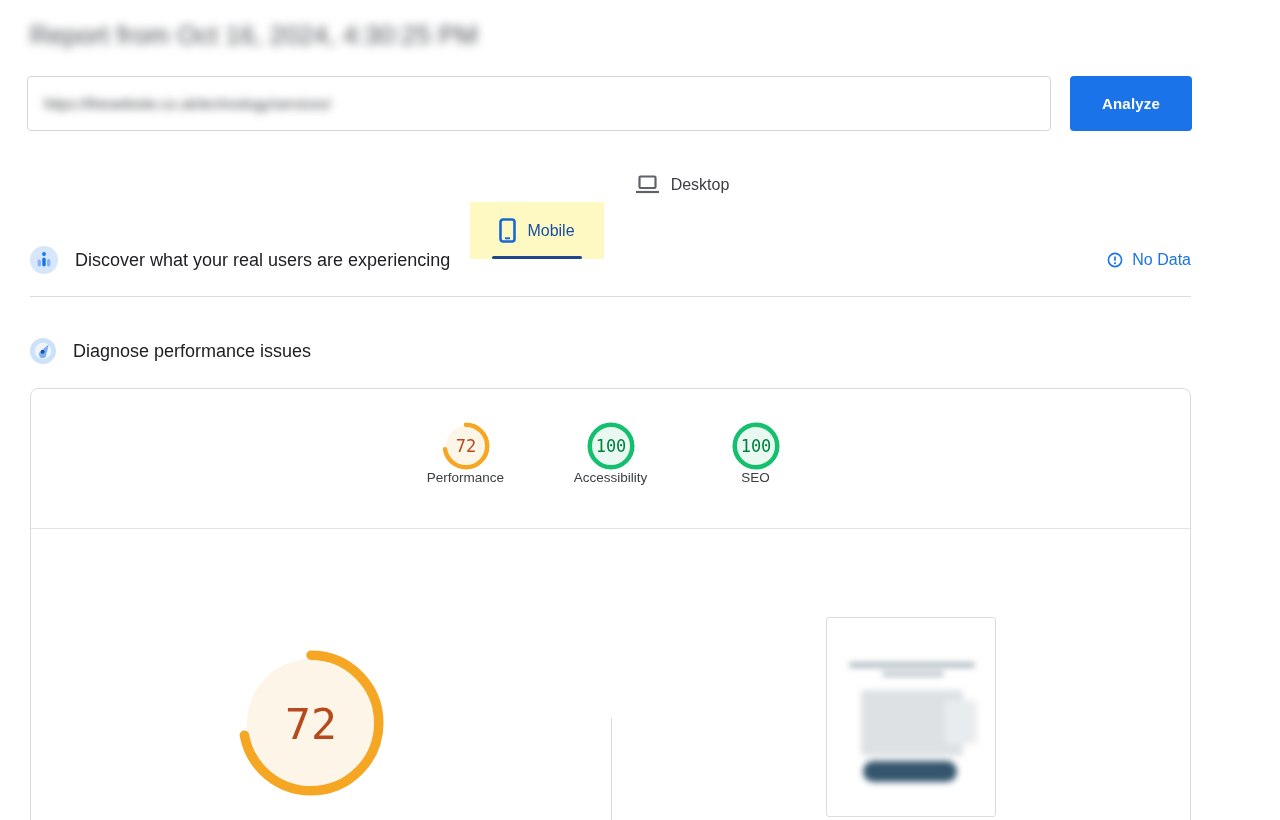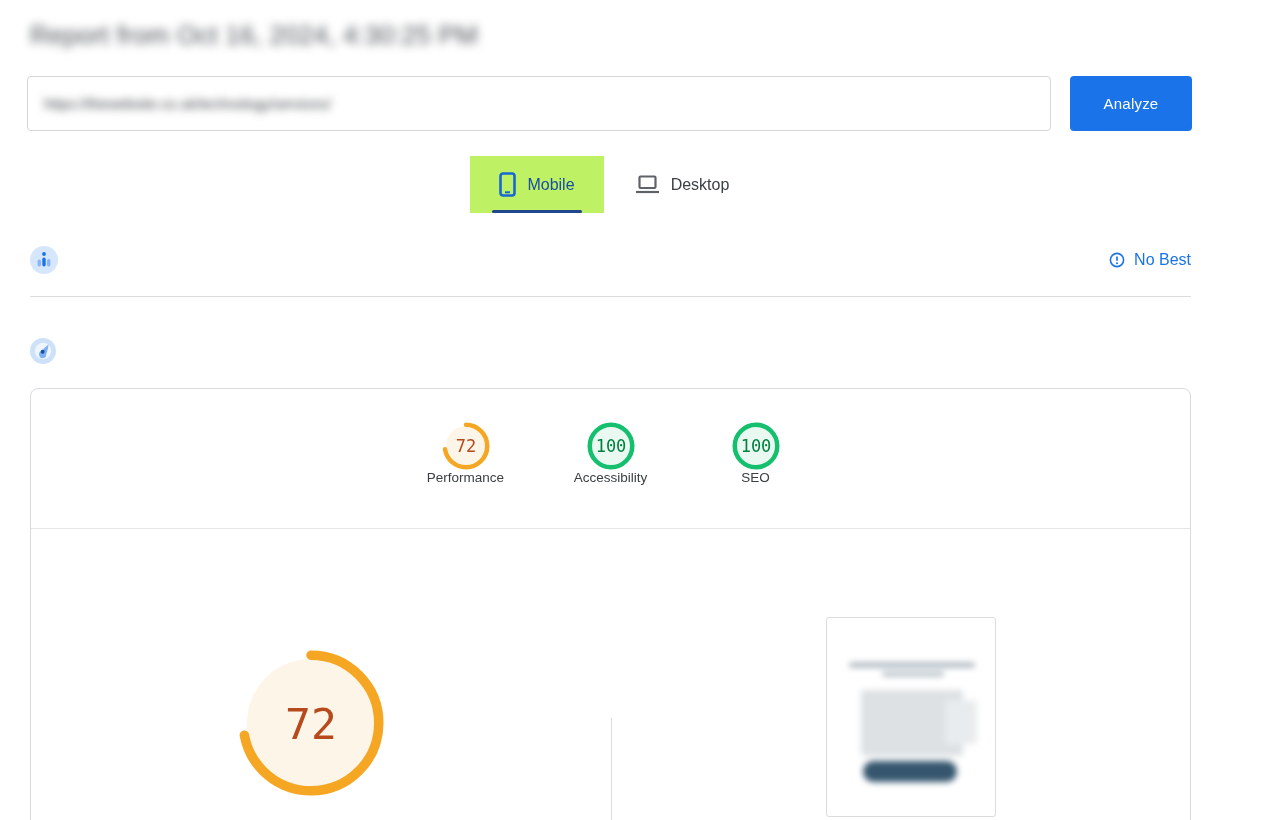--- a/index.html
+++ b/index.html
@@ -15,26 +15,26 @@
   .page-title { position:absolute; left:30px; top:20px; font-size:26px;
     font-weight:500; color:#4a4f54; letter-spacing:.2px; white-space:nowrap; }
 
   .url-box { position:absolute; left:27px; top:76px; width:1024px; height:55px;
     border:1px solid #d3d7dc; border-radius:4px; background:#fff;
     display:flex; align-items:center; padding:0 16px; }
   .url-text { font-size:14.5px; color:#3c4043; white-space:nowrap; overflow:hidden; }
 
   .analyze-btn { position:absolute; left:1070px; top:76px; width:122px; height:55px;
     background:#1a73e8; border:none; border-radius:4px; color:#fff;
-    font-size:15px; font-weight:400; font-family:"Liberation Sans",sans-serif;
+    font-size:15px; font-weight:700; font-family:"Liberation Sans",sans-serif;
     cursor:pointer; letter-spacing:.2px; }
 
   .tab { position:absolute; top:156px; height:57px; display:flex;
     align-items:center; justify-content:center; gap:11px; cursor:pointer; }
-  .tab-selected { background:#bef264; }
+  .tab-selected { background:#fef9c3;margin-top:46px; }
   .tab-label { font-size:16px; }
   .tab-selected .tab-label { color:#174ea6; font-weight:500; }
   .tab-plain .tab-label { color:#3c4043; }
   .tab-underline { position:absolute; bottom:0; left:50%; transform:translateX(-50%);
     width:90px; height:3.5px; background:#20468c; border-radius:2px; }
 
   .section-row { position:absolute; left:30px; width:1161px; display:flex;
     align-items:center; }
   .row-left { display:flex; align-items:center; gap:17px; }
   .section-heading { font-size:18px; color:#202124; }
@@ -106,40 +106,42 @@
 
 <div class="section-row rum-row">
   <div class="row-left">
     <svg width="28" height="28" viewBox="0 0 28 28">
       <circle cx="14" cy="14" r="14" fill="#d7e7fb"></circle>
       <circle cx="14" cy="8" r="1.9" fill="#1a73e8"></circle>
       <rect x="7.6" y="13.5" width="3.4" height="7" rx="1.7" fill="#8ab4f8"></rect>
       <rect x="12.3" y="11.5" width="3.4" height="9" rx="1.7" fill="#1a73e8"></rect>
       <rect x="17" y="13" width="3.4" height="7.5" rx="1.7" fill="#8ab4f8"></rect>
     </svg>
+    <div class="section-heading">Discover what your real users are experiencing</div>
   </div>
   <div class="no-data-link">
     <svg width="16" height="16" viewBox="0 0 16 16">
       <circle cx="8" cy="8" r="6.6" fill="none" stroke="#1a73e8" stroke-width="1.6"></circle>
       <line x1="8" y1="4.6" x2="8" y2="8.8" stroke="#1a73e8" stroke-width="1.7"></line>
       <circle cx="8" cy="11.3" r="1.05" fill="#1a73e8"></circle>
     </svg>
-    <span class="no-data-text">No Best</span>
+    <span class="no-data-text">No Data</span>
   </div>
 </div>
 <div class="hr" style="top:296px;"></div>
 
 <div class="section-row diagnose-row">
   <div class="row-left">
     <svg width="26" height="26" viewBox="0 0 26 26">
       <circle cx="13" cy="13" r="13" fill="#cde2f9"></circle>
       <circle cx="13" cy="13" r="8.2" fill="#eef5fd"></circle>
       <path d="M18.5 6.5 C15.5 9 13.5 10.6 12 13 A3.6 3.6 0 1 0 16.2 16.2 C17.2 13.5 18 11 18.5 6.5 Z" fill="#7fb0f5"></path>
       <circle cx="12.6" cy="13.8" r="2" fill="#174ea6"></circle>
     </svg>
+    <div class="section-heading">Diagnose performance issues</div>
   </div>
 </div>
 
 <div class="card">
   <div class="scores-row">
       <div class="score-item">
         <svg width="48" height="48" viewBox="0 0 48 48">
     <circle cx="24" cy="24" r="20" fill="#fdf5e7"></circle>
     <circle cx="24" cy="24" r="21.25" fill="none" stroke="#f5a623" stroke-width="4.5" stroke-linecap="round" stroke-dasharray="96.13 133.52" transform="rotate(-90 24 24)"></circle>
     <text x="24" y="30.1" text-anchor="middle" font-family="'DejaVu Sans Mono', monospace" font-size="17" fill="#b64a1d">72</text>

